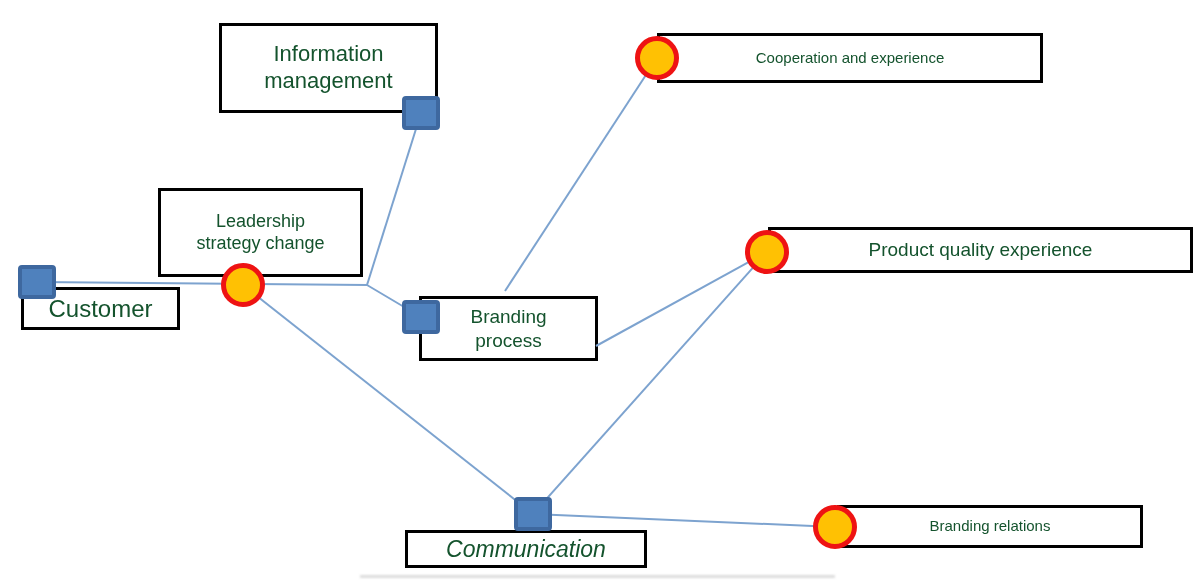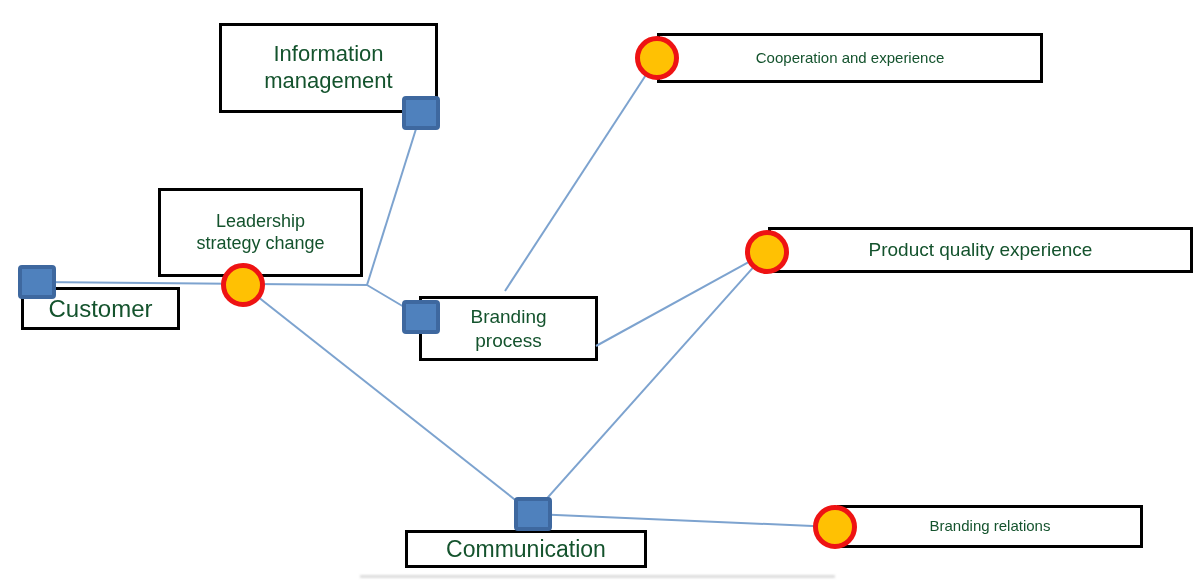--- a/index.html
+++ b/index.html
@@ -59,21 +59,21 @@
 
   <div class="node t19" style="left:419px;top:296px;width:179px;height:65px;">
     <span class="label">Branding
 process</span>
   </div>
 
   <div class="node t19" style="left:768px;top:227px;width:425px;height:46px;">
     <span class="label">Product quality experience</span>
   </div>
 
-  <div class="node t23" style="left:405px;top:530px;width:242px;height:38px;">
+  <div class="node t23" style="left:405px;top:530px;width:242px;height:38px;font-style:italic;">
     <span class="label">Communication</span>
   </div>
 
   <div class="node t21" style="left:837px;top:505px;width:306px;height:43px;">
     <span class="label">Branding relations</span>
   </div>
 
   <svg class="edges">
     <line x1="37" y1="282" x2="367" y2="285"></line>
     <line x1="421" y1="113" x2="367" y2="285"></line>

